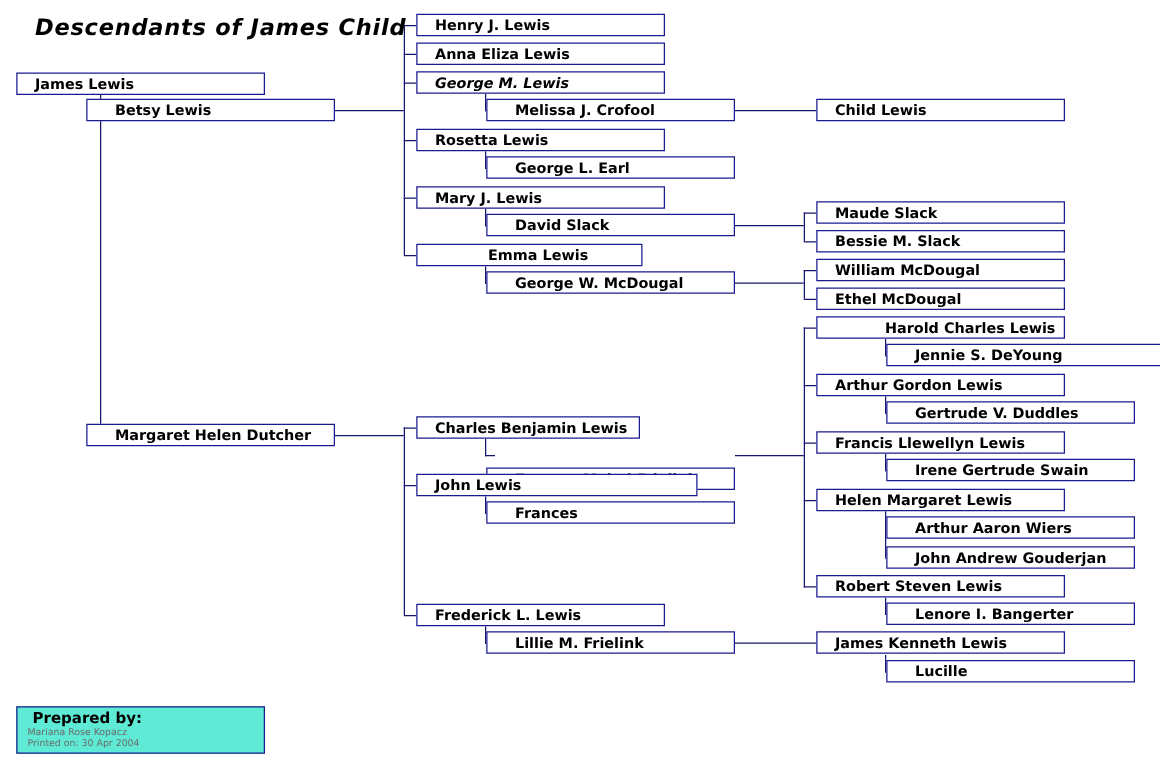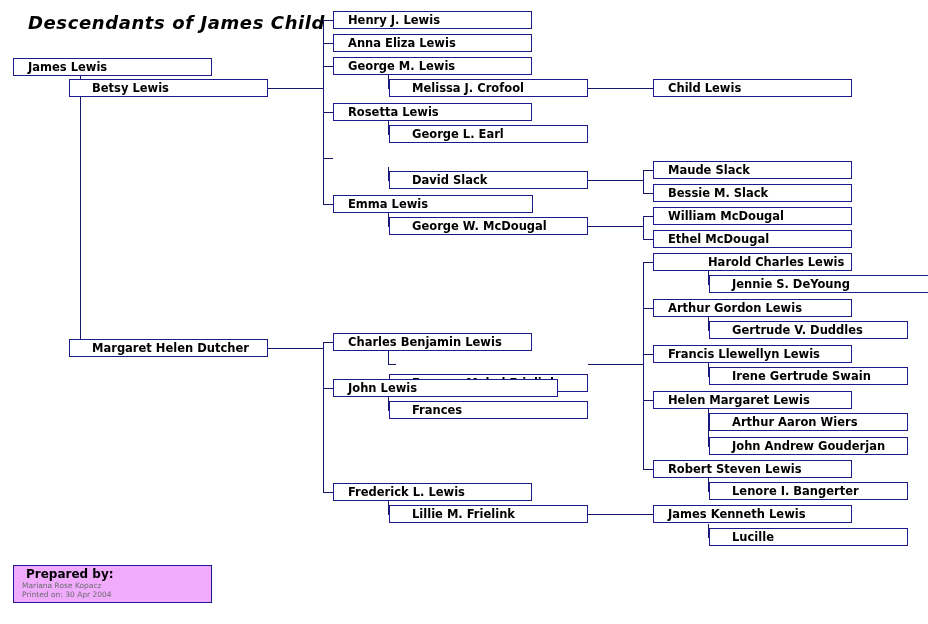--- a/index.html
+++ b/index.html
@@ -61,21 +61,21 @@
   .line.v { width: 1px; }
 
   .prepared-box {
     position: absolute;
     left: 13px;
     top: 565px;
     width: 199px;
     height: 38px;
     box-sizing: border-box;
     border: 1px solid #1b1b8f;
-    background: #f0abfc;
+    background: #5eead4;
   }
   .prepared-title {
     font-family: "DejaVu Sans", sans-serif;
     font-size: 12px;
     font-weight: bold;
     color: #000000;
     padding: 2px 0 0 12px;
     line-height: 13px;
   }
   .prepared-sub {
@@ -186,43 +186,46 @@
   <div class="node indent" style="left:69px; top:339px; width:199px;">
       <span>Margaret Helen Dutcher</span>
     </div>
 
   <div class="node" style="left:333px; top:11px; width:199px;">
       <span>Henry J. Lewis</span>
     </div>
   <div class="node" style="left:333px; top:34px; width:199px;">
       <span>Anna Eliza Lewis</span>
     </div>
-  <div class="node" style="left:333px; top:57px; width:199px;">
+  <div class="node" style="left:333px; top:57px; width:199px;font-style:italic;">
       <span>George M. Lewis</span>
     </div>
   <div class="node indent" style="left:389px; top:79px; width:199px;">
       <span>Melissa J. Crofool</span>
     </div>
   <div class="node" style="left:333px; top:103px; width:199px;">
       <span>Rosetta Lewis</span>
     </div>
   <div class="node indent" style="left:389px; top:125px; width:199px;">
       <span>George L. Earl</span>
     </div>
+  <div class="node" style="left:333px; top:149px; width:199px;">
+      <span>Mary J. Lewis</span>
+    </div>
   <div class="node indent" style="left:389px; top:171px; width:199px;">
       <span>David Slack</span>
     </div>
-  <div class="node" style="left:333px; top:195px; width:200px;">
+  <div class="node" style="left:333px; top:195px; width:181px;text-align:center;">
       <span>Emma Lewis</span>
     </div>
   <div class="node indent" style="left:389px; top:217px; width:199px;">
       <span>George W. McDougal</span>
     </div>
 
-  <div class="node" style="left:333px; top:333px; width:199px;">
+  <div class="node" style="left:333px; top:333px; width:179px;">
       <span>Charles Benjamin Lewis</span>
     </div>
   <div class="node indent" style="left:389px; top:355px; width:199px;margin-top:19px;">
       <span>Frances Mabel Frielink</span>
     </div>
   <div class="node" style="left:333px; top:379px; width:225px;">
       <span>John Lewis</span>
     </div>
   <div class="node indent" style="left:389px; top:401px; width:199px;">
       <span>Frances</span>

